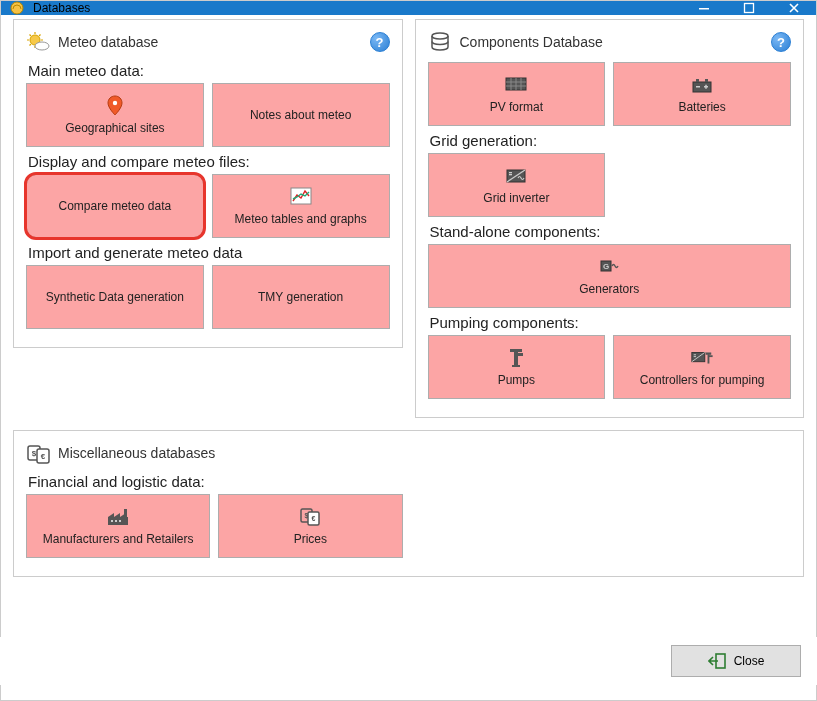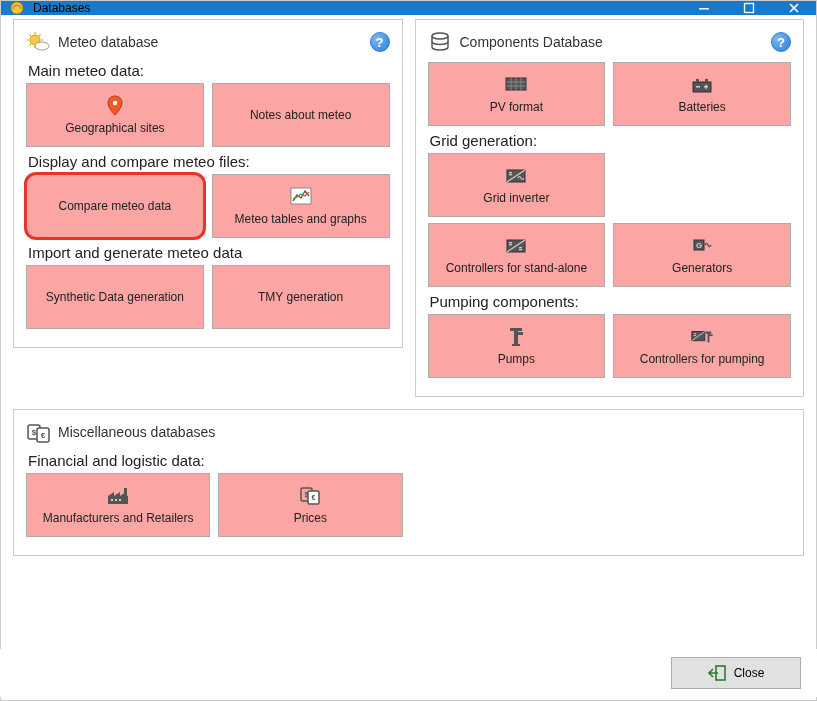--- a/index.html
+++ b/index.html
@@ -102,21 +102,21 @@
     color: #555;
   }
   .big-btn.highlighted {
     outline: 3px solid #e7352c;
     outline-offset: -1px;
     border-radius: 10px;
   }
   
   .bottom-bar {
     position: absolute;
-    left: 0; right: 0; bottom: 4px;
+    left: 0; right: 0; bottom: 16px;
     height: 48px;
     display: flex;
     align-items: center;
     justify-content: flex-end;
     padding: 0 16px;
     background: #fff;
   }
   .close-btn {
     width: 130px; height: 32px;
     background: #e1e1e1;
@@ -284,34 +284,22 @@
                 <rect x="5" y="5" width="3" height="1.3" fill="#ccc"></rect>
                   <rect x="5" y="7" width="3" height="1.3" fill="#ccc"></rect>
                 <path d="M14 11 Q15.5 8 17 11 Q18.5 14 20 11" fill="none" stroke="#ccc" stroke-width="1.2"></path>
               </svg>
             </span>
             <span>Grid inverter</span>
           </div>
           <div style="flex:0 0 calc(50% - 4px)"></div>
         </div>
 
-        <div class="btn-grid">
-          <div class="big-btn">
-            <span class="btn-icon">
-              <svg width="24" height="18" viewBox="0 0 24 18">
-                <rect x="3" y="3" width="18" height="12" fill="#555" stroke="#333"></rect>
-                <line x1="3" y1="15" x2="21" y2="3" stroke="#ccc" stroke-width="1.2"></line>
-                <rect x="5" y="5" width="3" height="1.3" fill="#ccc"></rect>
-                  <rect x="5" y="7" width="3" height="1.3" fill="#ccc"></rect>
-                <rect x="15" y="10" width="3" height="1.3" fill="#ccc"></rect>
-                  <rect x="15" y="12" width="3" height="1.3" fill="#ccc"></rect>
-              </svg>
-            </span>
-            <span>Controllers for stand-alone</span>
-          </div>
+        <div class="section-label">Stand-alone components:</div>
+        <div class="btn-grid">
           <div class="big-btn">
             <span class="btn-icon">
               <svg width="24" height="18" viewBox="0 0 24 18">
                 <rect x="4" y="3" width="10" height="10" fill="#555" stroke="#333"></rect>
                 <text x="9" y="11" font-size="8" fill="#ccc" text-anchor="middle" font-family="sans-serif" font-weight="bold">G</text>
                 <path d="M15 8 Q16.5 5 18 8 Q19.5 11 21 8" fill="none" stroke="#555" stroke-width="1.4"></path>
               </svg>
             </span>
             <span>Generators</span>
           </div>

